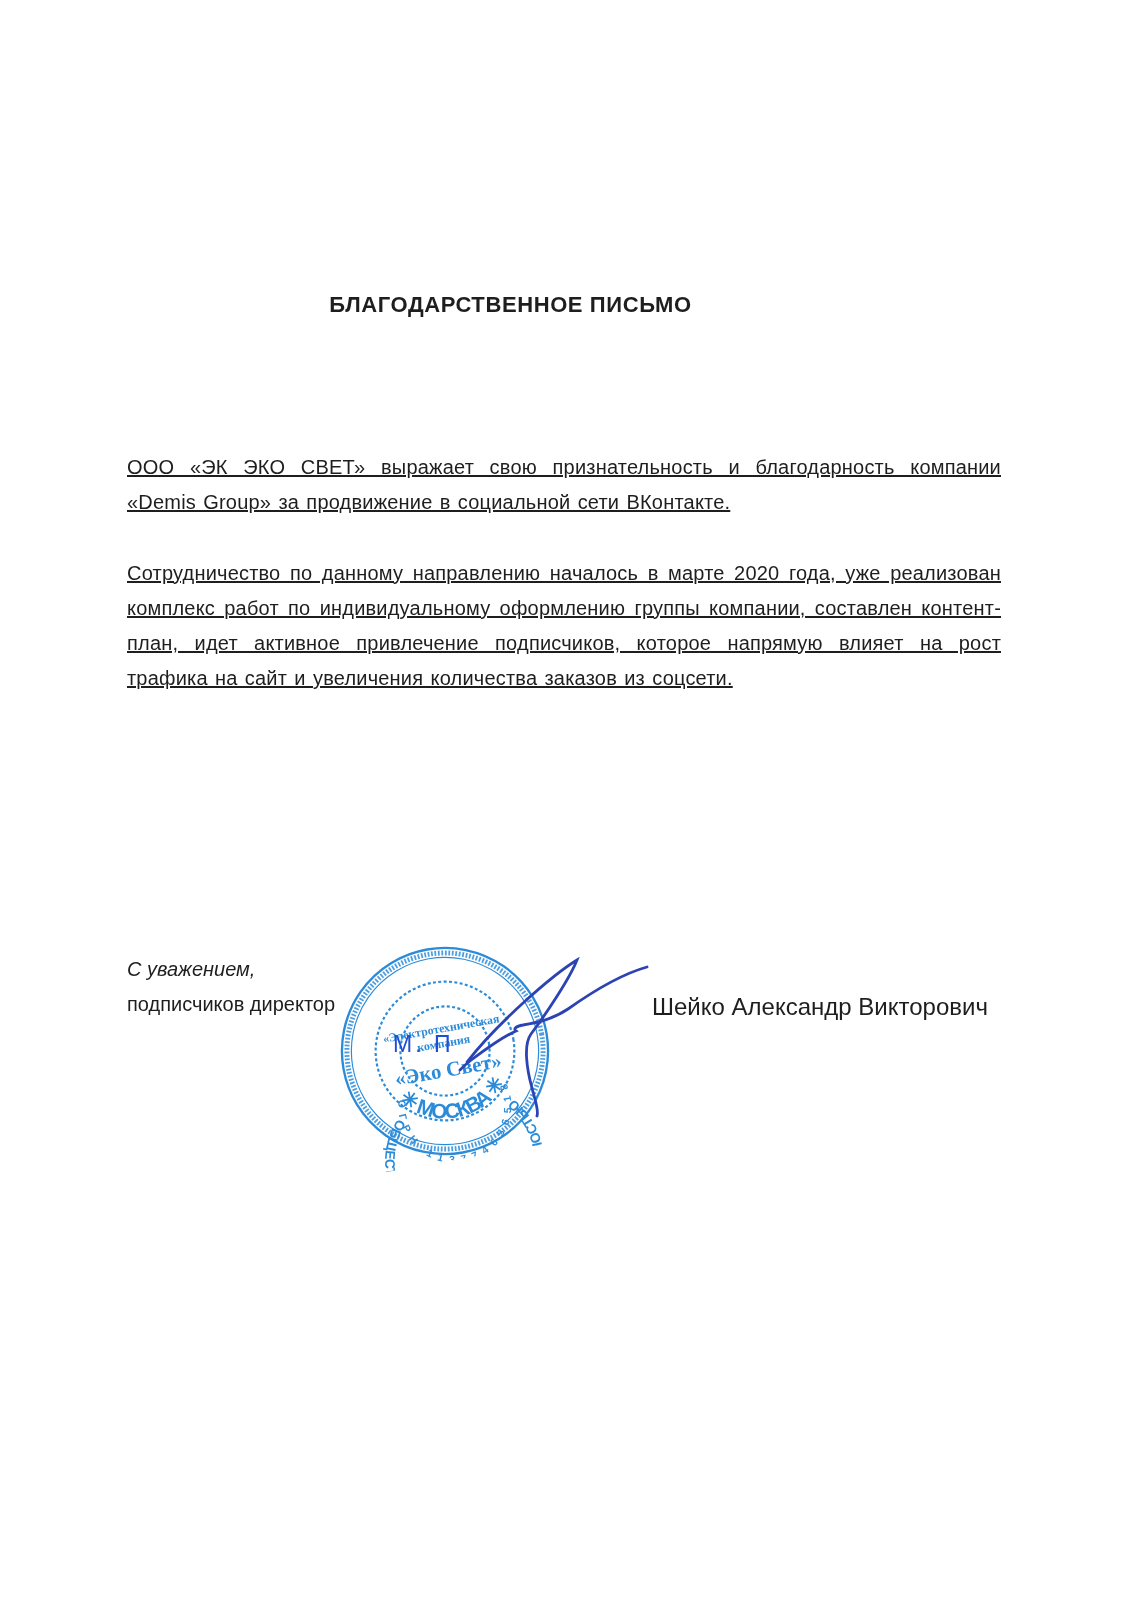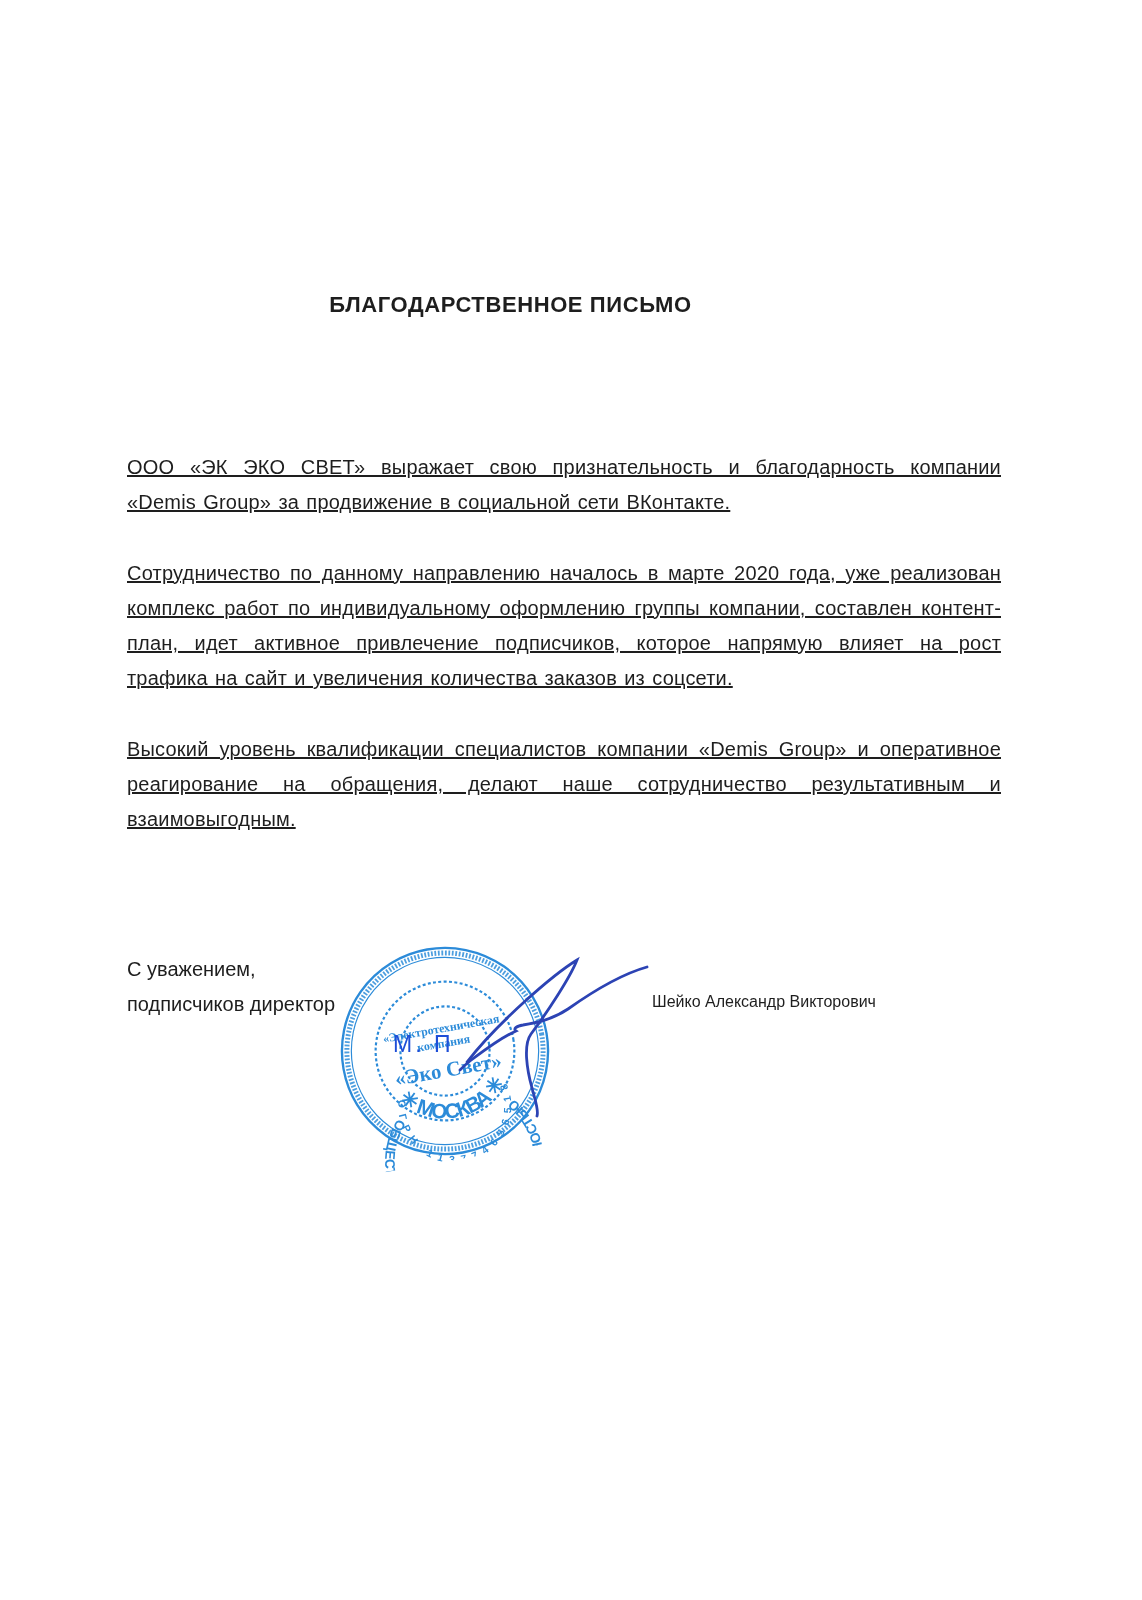--- a/index.html
+++ b/index.html
@@ -39,32 +39,33 @@
     text-align: justify;
     letter-spacing: 0.2px;
     word-spacing: 1.5px;
   }
   .body-text p { margin: 0 0 36px 0; text-decoration: underline; }
   .closing-regards {
     position: absolute;
     top: 958px;
     left: 127px;
     font-size: 20px;
+    font-style: italic;
   }
   .closing-position {
     position: absolute;
     top: 993px;
     left: 127px;
     font-size: 20px;
   }
   .signatory-name {
     position: absolute;
     top: 993px;
     left: 652px;
-    font-size: 16px;
+    font-size: 24px;
   }
   .seal-mark {
     position: absolute;
     top: 1031px;
     left: 393px;
     font-size: 23px;
     letter-spacing: 3px;
     color: #1d4ed8;
     z-index: 3;
   }
@@ -104,21 +105,20 @@
 </head>
 <body>
 
 <div class="page">
 
   <h1 class="title">БЛАГОДАРСТВЕННОЕ ПИСЬМО</h1>
 
   <div class="body-text">
     <p>ООО «ЭК ЭКО СВЕТ» выражает свою признательность и благодарность компании «Demis Group» за продвижение в социальной сети ВКонтакте.</p>
     <p>Сотрудничество по данному направлению началось в марте 2020 года,  уже реализован комплекс работ по индивидуальному оформлению группы компании, составлен контент-план, идет активное привлечение подписчиков, которое напрямую влияет на рост трафика на сайт и увеличения количества заказов из соцсети.</p>
-    <p>Высокий уровень квалификации специалистов компании «Demis Group» и оперативное реагирование на обращения, делают наше сотрудничество результативным и взаимовыгодным.</p>
   </div>
 
   <div class="closing-regards">С уважением,</div>
   <div class="closing-position">подписчиков директор</div>
   <div class="signatory-name">Шейко Александр Викторович</div>
   <div class="seal-mark">М. П</div>
 
   <div class="stamp-wrap">
     <svg viewBox="-110 -110 220 220" xmlns="http://www.w3.org/2000/svg">
       <defs>

